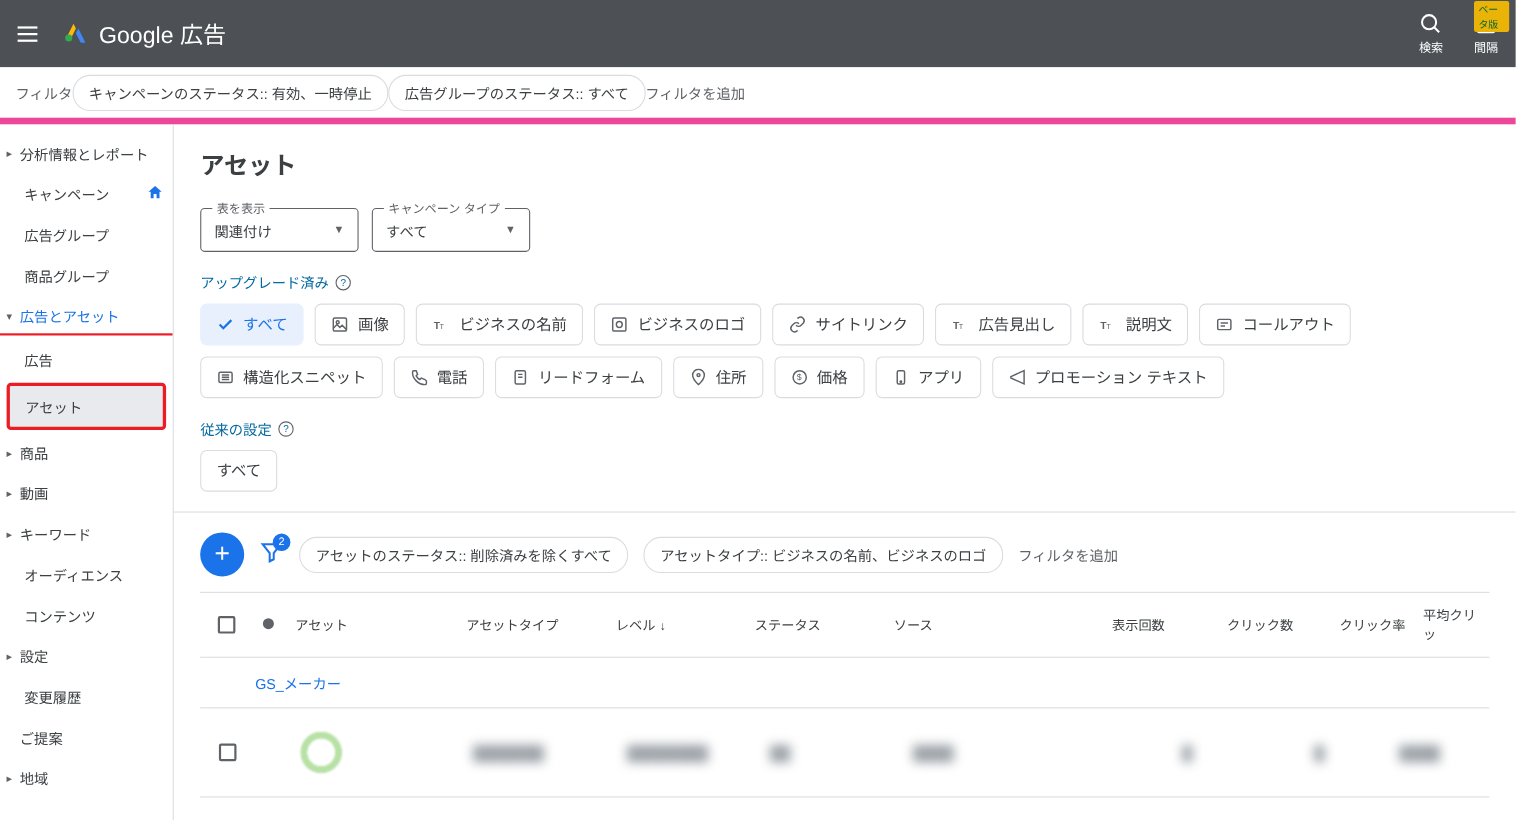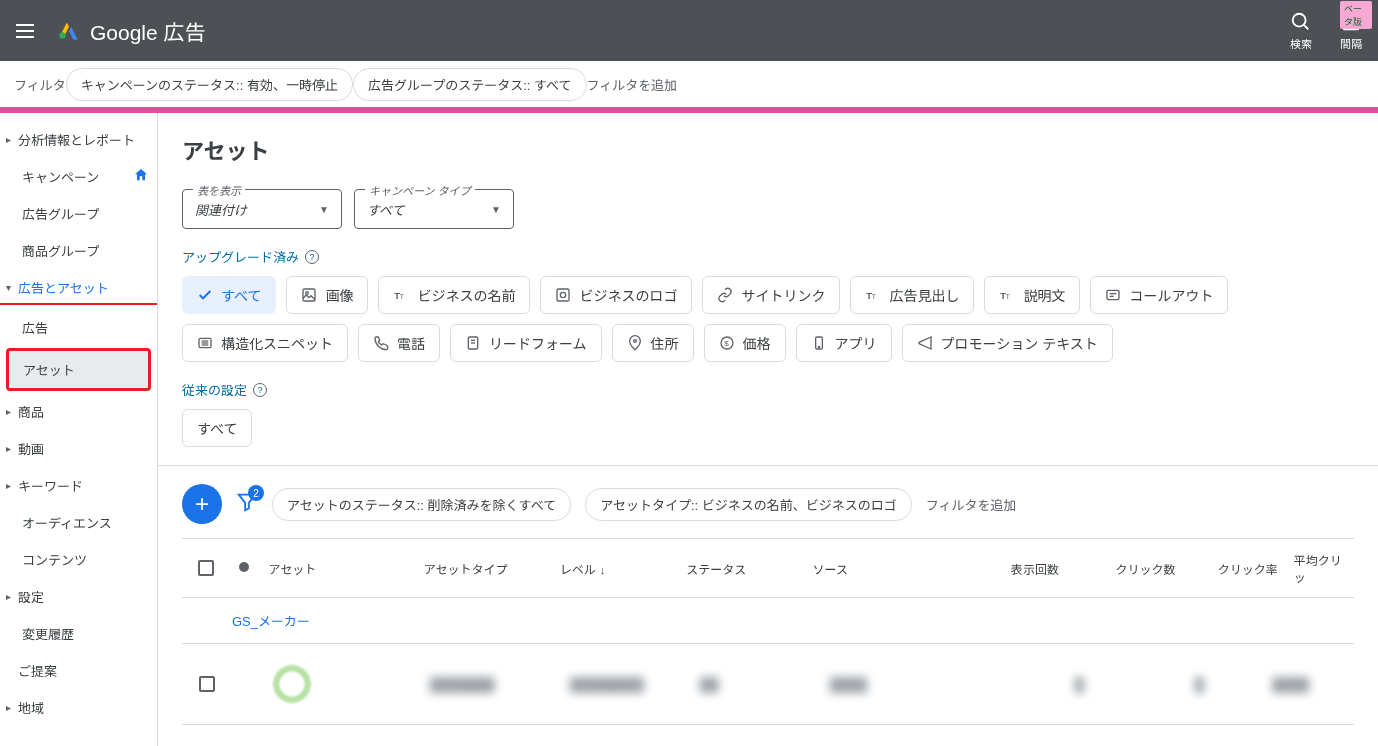--- a/index.html
+++ b/index.html
@@ -11,21 +11,21 @@
 .menu-icon span { height: 2px; background: #fff; width: 18px; }
 .logo-icon { margin-right: 8px; }
 .header-title { font-size: 21px; font-weight: 400; }
 .header-mid { margin-left: 20px; display: flex; align-items: center; }
 .header-sep { width: 1px; height: 34px; background: #6e7278; margin: 0 20px; }
 .header-blur { filter: blur(4px); opacity: 0.5; font-size: 13px; }
 .header-campaign { font-size: 20px; margin-left: 0; }
 .header-right { margin-left: auto; display: flex; gap: 28px; }
 .header-action { display: flex; flex-direction: column; align-items: center; font-size: 11px; cursor: pointer; position: relative; }
 .header-action svg { margin-bottom: 2px; }
-.beta-badge { position: absolute; top: -10px; right: -10px; background: #f9a8d4; color: #0d652d; font-size: 9px; padding: 1px 4px; border-radius: 2px; }
+.beta-badge { position: absolute; top: -10px; right: -10px; background: #eab308; color: #0d652d; font-size: 9px; padding: 1px 4px; border-radius: 2px; }
 
 
 .filter-bar { height: 52px; display: flex; align-items: center; padding: 0 14px; border-bottom: 6px solid #ec4899; }
 .filter-label { font-size: 13px; color: #5f6368; }
 .chip { border: 1px solid #dadce0; border-radius: 16px; padding: 6px 14px; font-size: 13px; color: #3c4043; cursor: pointer; }
 .add-filter { font-size: 13px; color: #5f6368; cursor: pointer; }
 
 
 .layout { display: flex; height: calc(746px - 61px - 52px); }
 .sidebar { width: 158px; border-right: 1px solid #dadce0; padding: 8px 0; overflow-y: auto; position: relative; }
@@ -33,21 +33,21 @@
 .side-item.sub { padding-left: 22px; }
 .side-item.active-red { border: 3px solid #eb1c24; border-radius: 4px; margin: 2px 6px 2px 6px; padding-left: 14px; background: #e8eaed; }
 .side-item .home-icon { margin-left: auto; color: #1a73e8; }
 .side-caret { position: absolute; left: 6px; font-size: 10px; color: #5f6368; }
 .side-item.section { color: #1a73e8; border-bottom: 2px solid #eb1c24; margin-bottom: 4px; padding-bottom: 6px; }
 
 .main { flex: 1; padding: 20px 24px 0 24px; overflow: hidden; position: relative; }
 .page-title { font-size: 22px; color: #3c4043; margin-bottom: 24px; }
 
 .controls-row { display: flex; gap: 12px; margin-bottom: 18px; }
-.select-box { border: 1px solid #5f6368; border-radius: 4px; width: 160px; height: 40px; position: relative; cursor: pointer; font-style: italic; }
+.select-box { border: 1px solid #5f6368; border-radius: 4px; width: 144px; height: 40px; position: relative; cursor: pointer; }
 .select-label { position: absolute; top: -8px; left: 10px; background: #fff; padding: 0 4px; font-size: 11px; color: #5f6368; }
 .select-value { padding: 10px 12px; font-size: 13px; color: #3c4043; display: flex; justify-content: space-between; align-items: center; }
 .select-arrow { font-size: 10px; color: #5f6368; }
 
 .section-label { font-size: 13px; color: #0369a1; margin-bottom: 10px; display: flex; align-items: center; gap: 6px; }
 .help-icon { width: 14px; height: 14px; border: 1px solid #5f6368; border-radius: 50%; display: inline-flex; align-items: center; justify-content: center; font-size: 9px; }
 
 .chips-row { display: flex; flex-wrap: wrap; gap: 10px; margin-bottom: 18px; }
 .asset-chip { border: 1px solid #dadce0; border-radius: 6px; padding: 8px 14px; font-size: 14px; color: #3c4043; display: flex; align-items: center; gap: 8px; cursor: pointer; }
 .asset-chip.selected { background: #e8f0fe; color: #1a73e8; border-color: #e8f0fe; }

